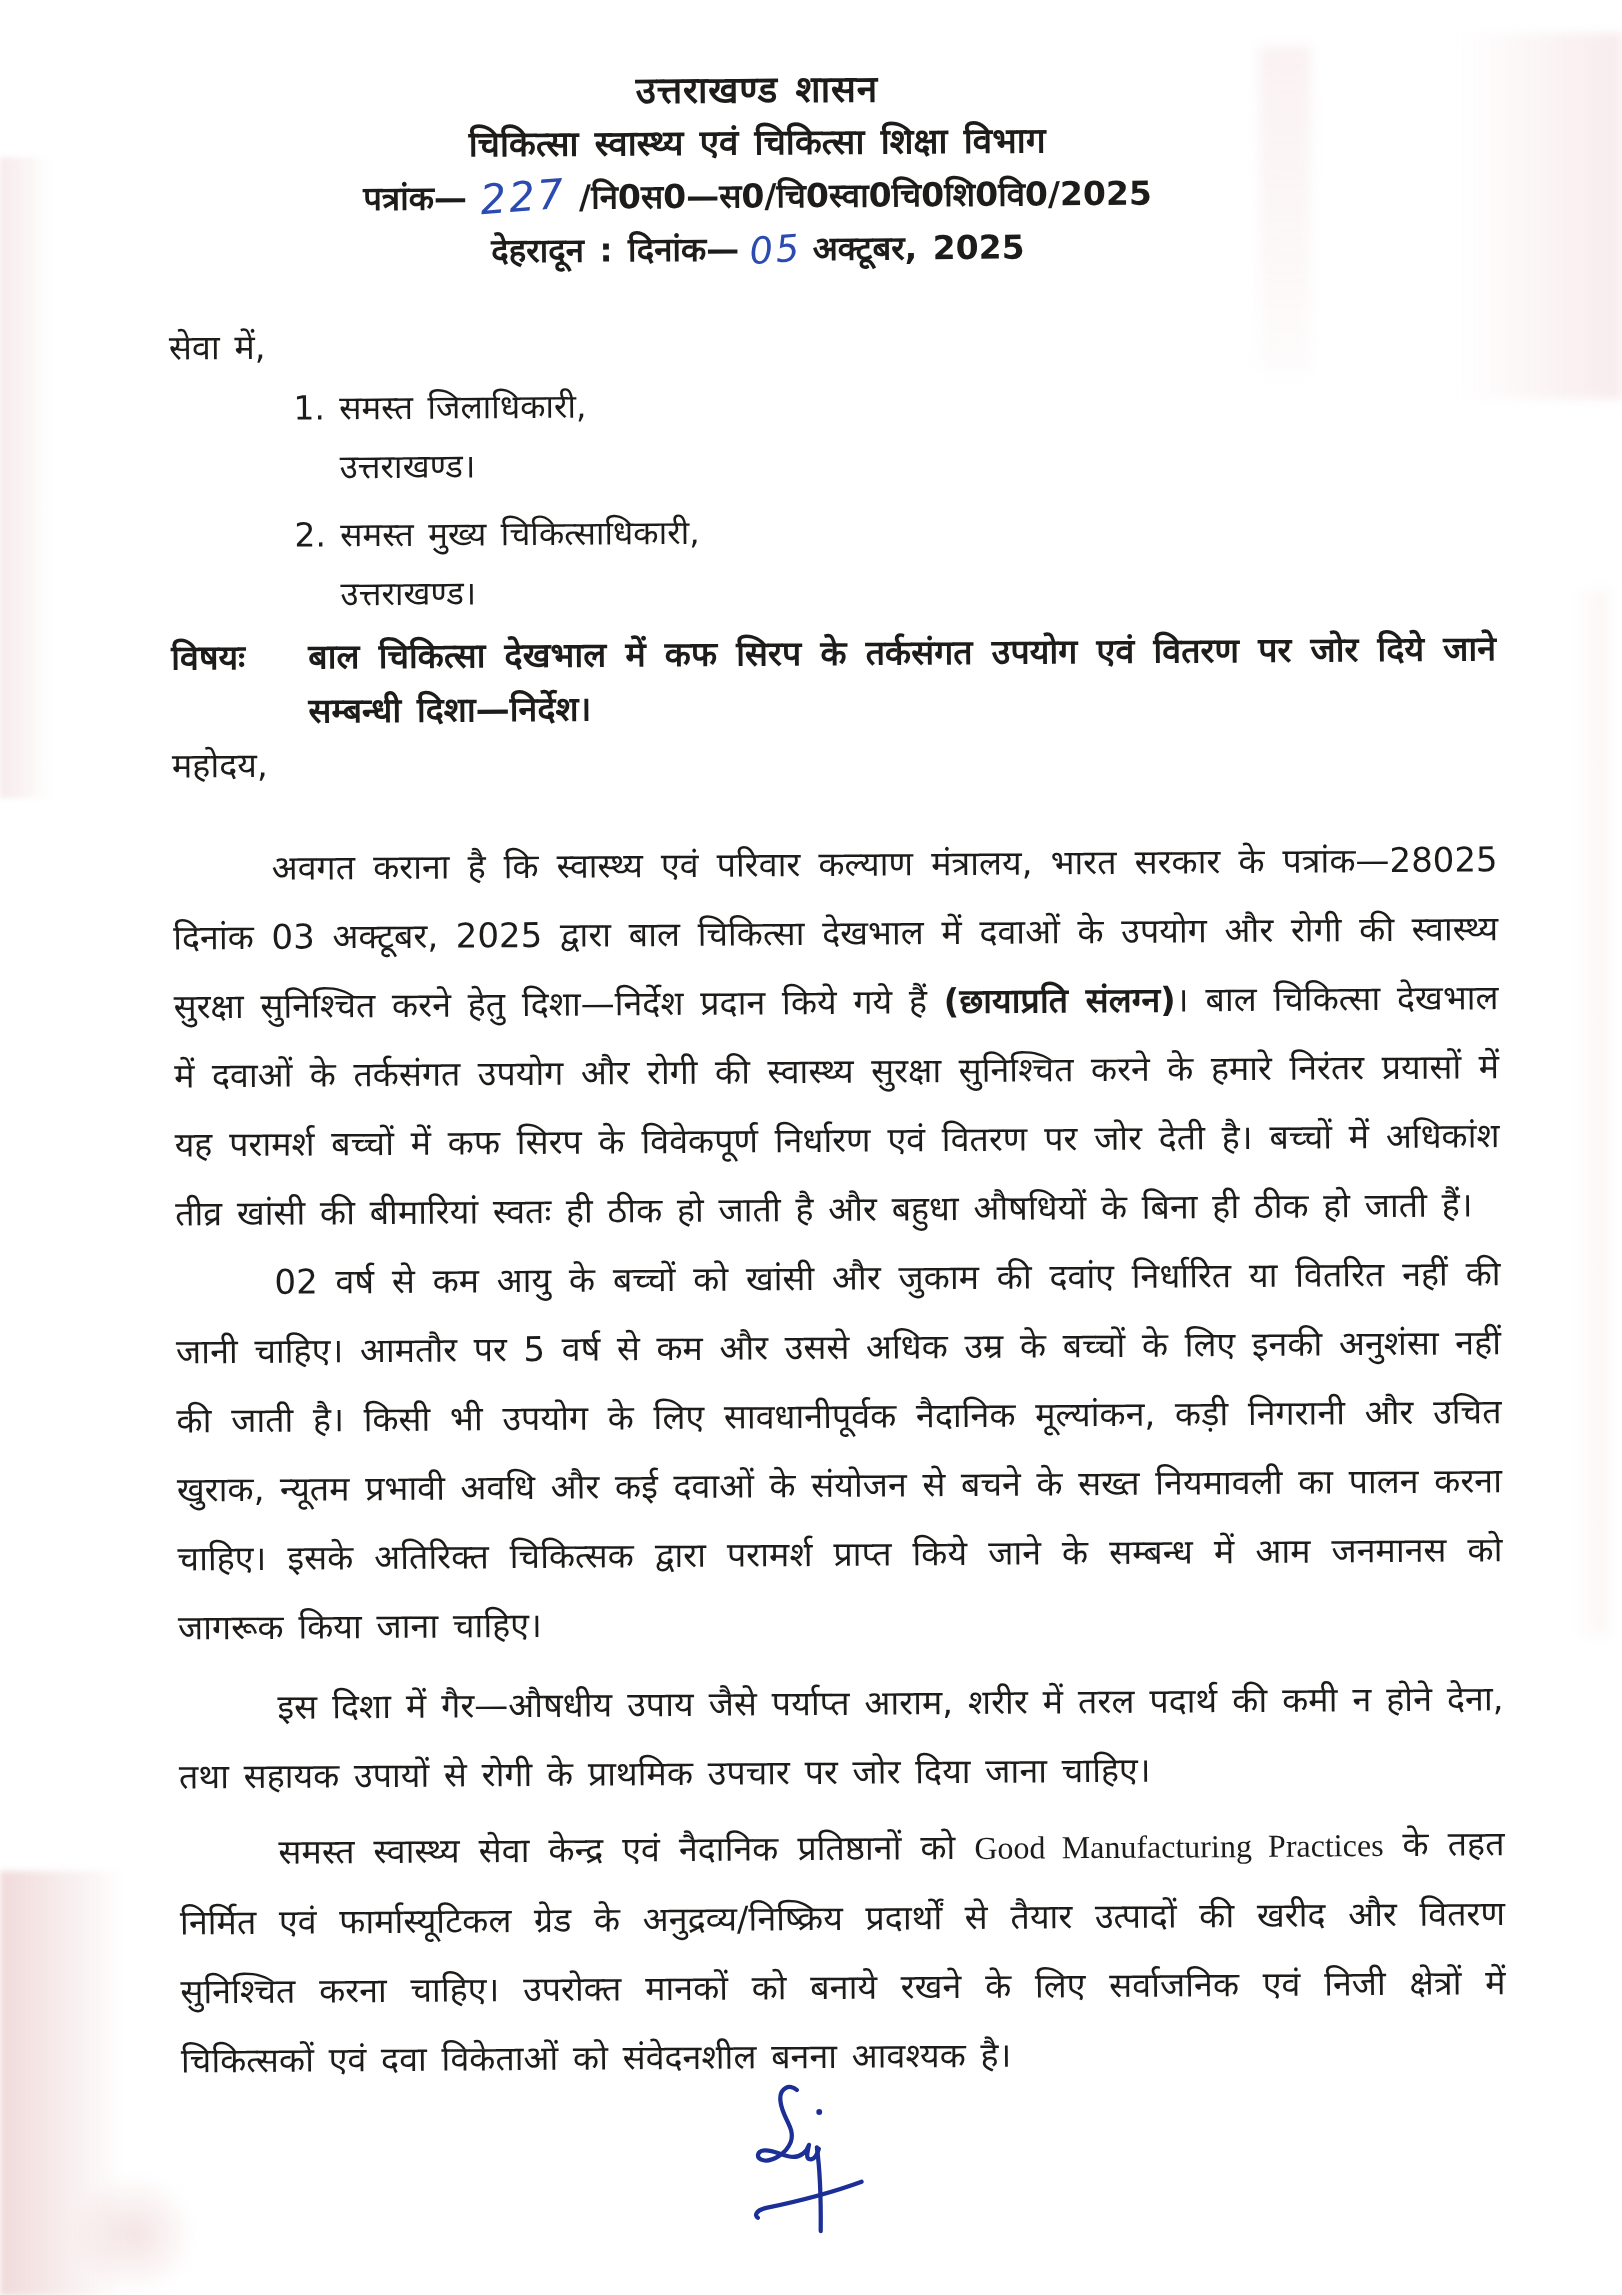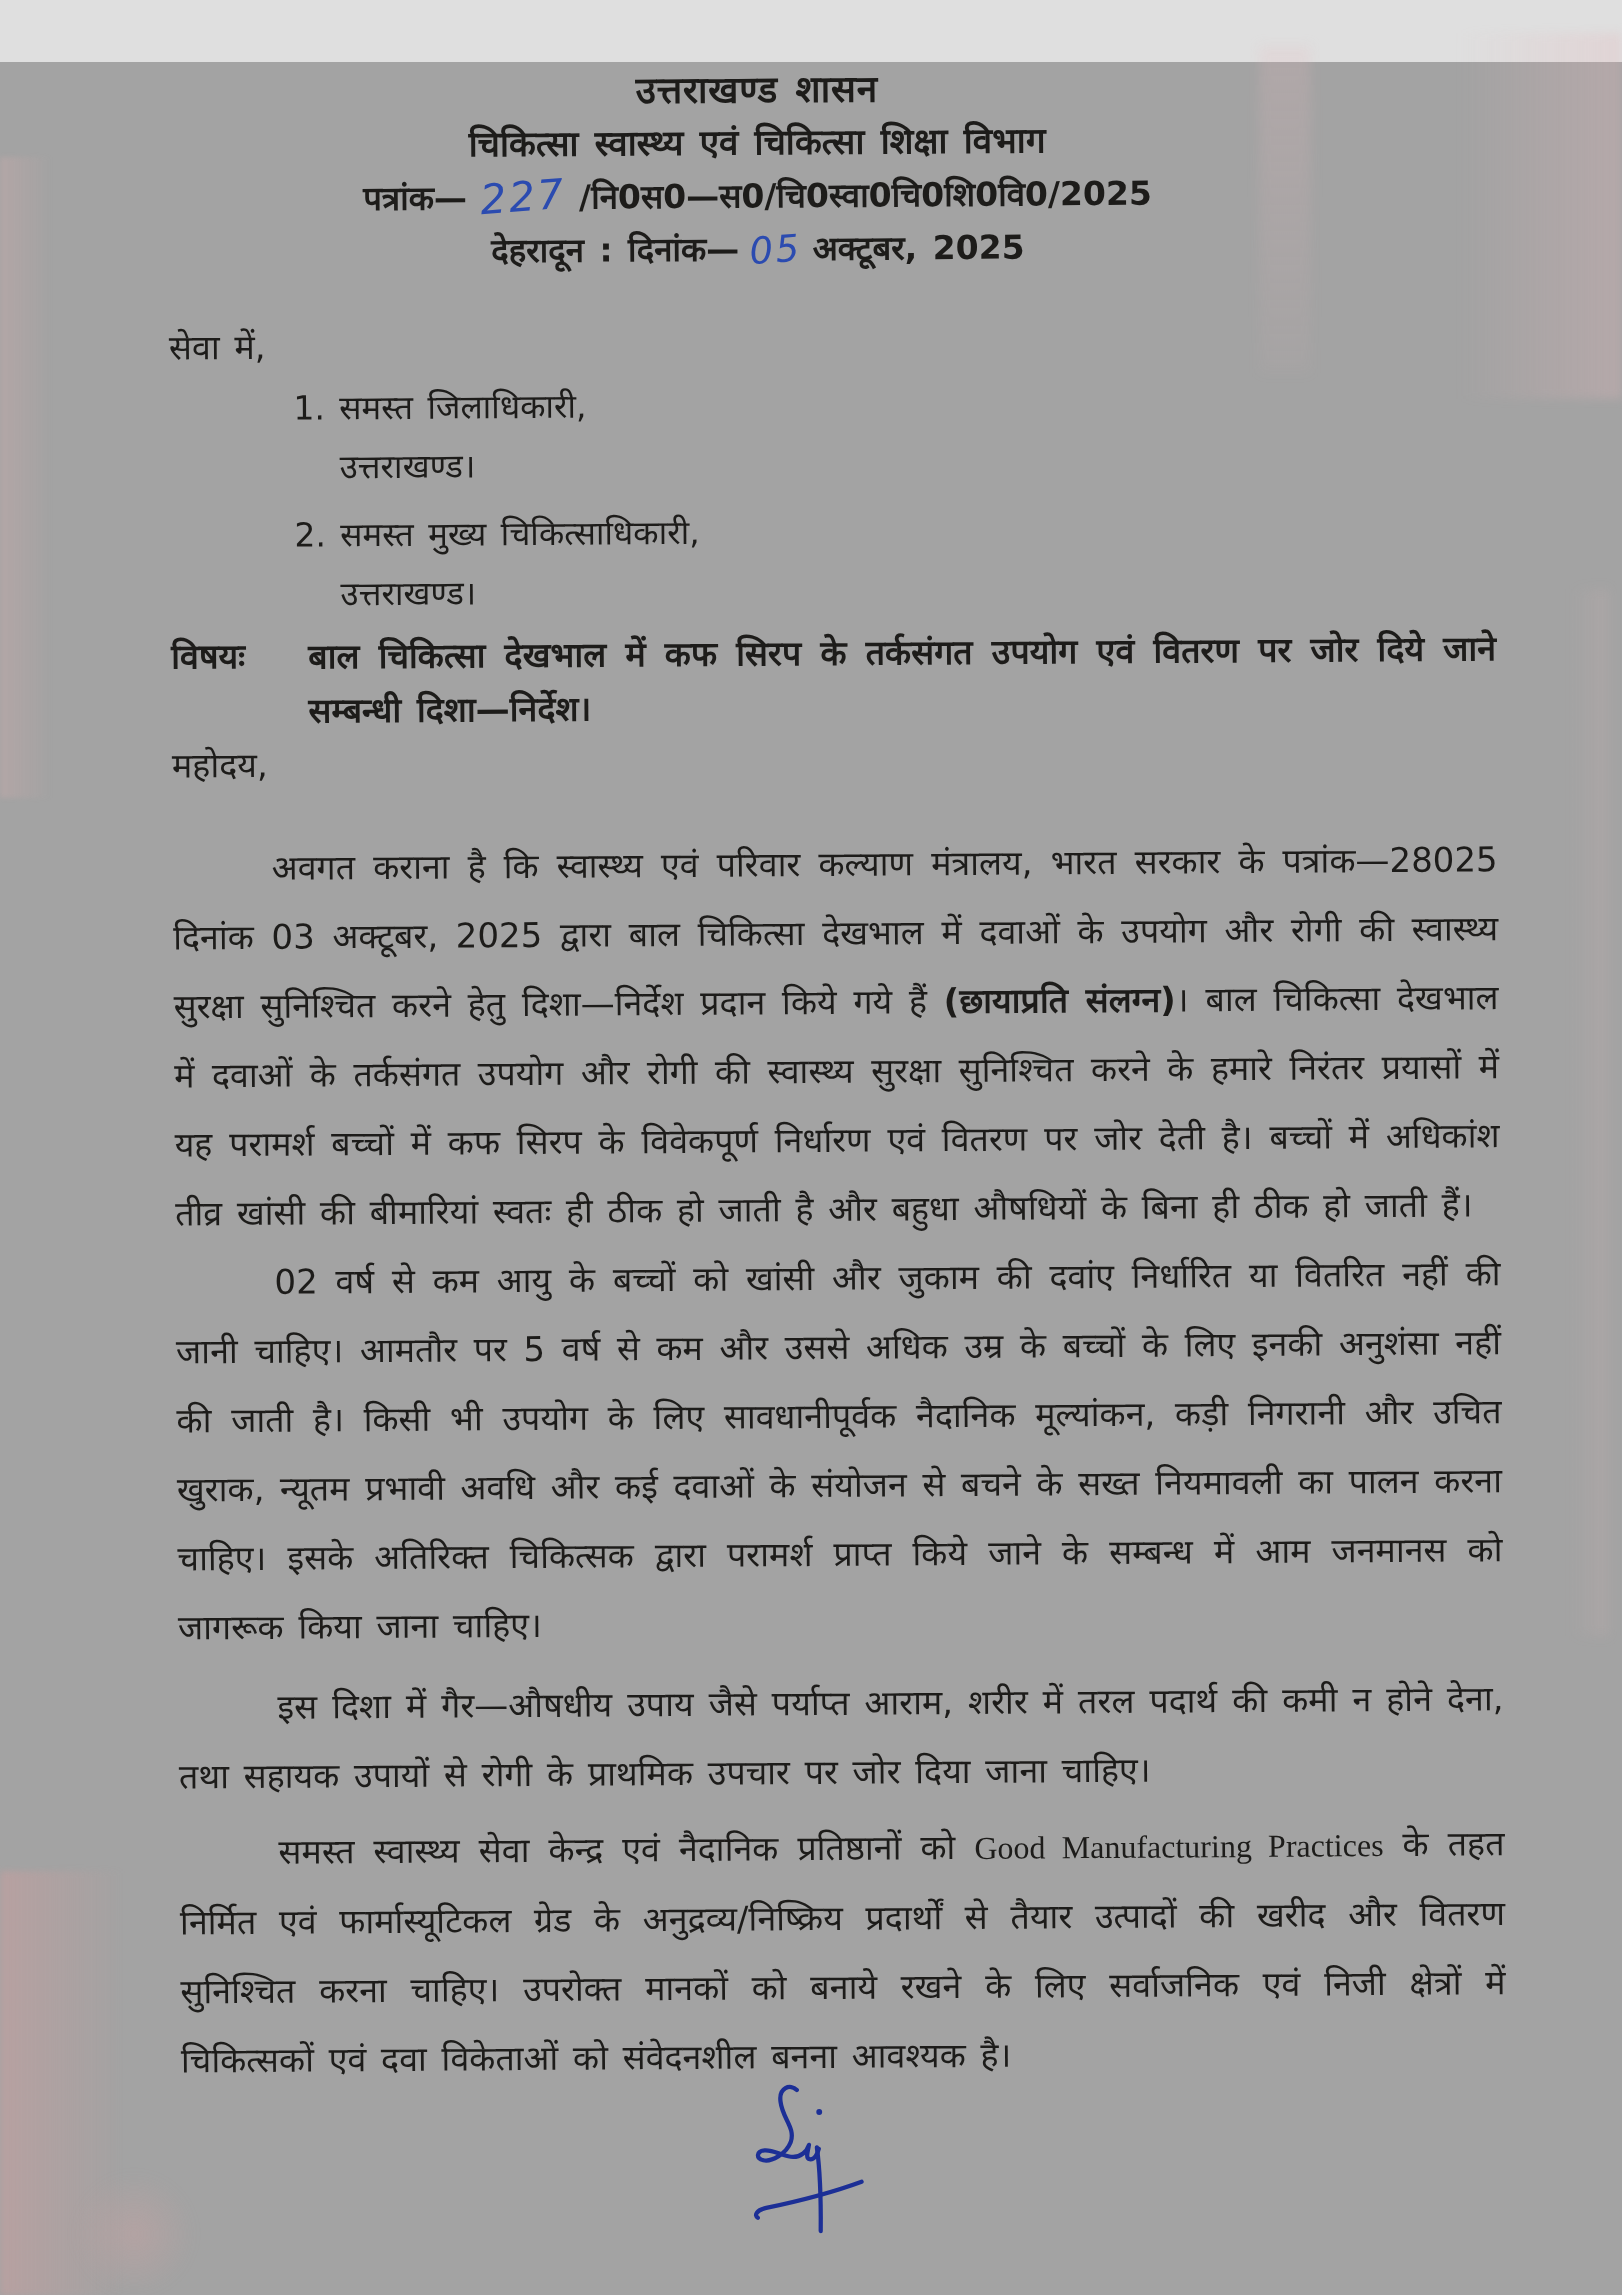--- a/index.html
+++ b/index.html
@@ -3,21 +3,21 @@
 <meta charset="utf-8">
 <style>
   html,body{margin:0;padding:0;}
   body{
     width:1622px;height:2295px;
     background:#e8e4dd;
     font-family:"DejaVu Sans",sans-serif;
   }
   .page{
     position:relative;width:1622px;height:2295px;
-    background:#a3a3a3;overflow:hidden;color:#1d1c1a;
+    background:#ffffff;overflow:hidden;color:#1d1c1a;
   }
   
   .artifact{position:absolute;pointer-events:none;}
   .top-white{top:0;left:0;width:100%;height:62px;background:#ffffff;opacity:.65;}
   .strip-left-top{left:0;top:157px;width:51px;height:641px;
     background:linear-gradient(to right, rgba(224,176,176,.26), rgba(224,176,176,0));filter:blur(2.6px);}
   .strip-left-bottom{left:0;top:1871px;width:124px;height:425px;
     background:linear-gradient(to right, rgba(216,158,158,.38), rgba(216,158,158,0));filter:blur(3.3px);}
   .blotch-bottomleft{left:72px;top:2172px;width:124px;height:124px;
     background:radial-gradient(ellipse at center, rgba(219,163,163,.30), rgba(219,163,163,0) 70%);filter:blur(5.2px);}
@@ -44,21 +44,21 @@
     display:inline-block;transform:rotate(-4deg) translateY(2px);
     margin:0 13px;font-weight:normal;
   }
   .hand.small{font-size:37px;margin:0 10.5px;}
   .seva{margin-top:41px;font-size:34px;line-height:54px;}
   .recipients{margin:5.2px 0 0 124px;}
   .recipient{display:flex;gap:11.8px;font-size:33px;line-height:59px;}
   .recipient + .recipient{margin-top:9.2px;}
   .recipient-number{width:34px;flex:none;}
   .subject{display:flex;margin-top:5.2px;font-weight:bold;font-size:34px;line-height:54px;}
-  .subject-label{flex:none;width:137px;font-family:Liberation Serif, serif;}
+  .subject-label{flex:none;width:137px;}
   .subject-text{flex:1;text-align:justify;}
   .greeting{font-size:34px;line-height:54px;}
   .para{margin:0;text-indent:99px;text-align:justify;font-size:34px;line-height:69px;}
   .para.first{margin-top:42px;}
   .para.p3{margin-top:11.8px;}
   .para.p4{margin-top:6.5px;}
   .latin{font-family:"Liberation Serif",serif;font-size:32px;}
   .signature{position:absolute;left:731px;top:2082px;width:131px;height:157px;}
   .signature path{fill:none;stroke:#1c2f96;stroke-width:6.5;stroke-linecap:round;stroke-linejoin:round;}
   .signature circle{fill:#1c2f96;}

